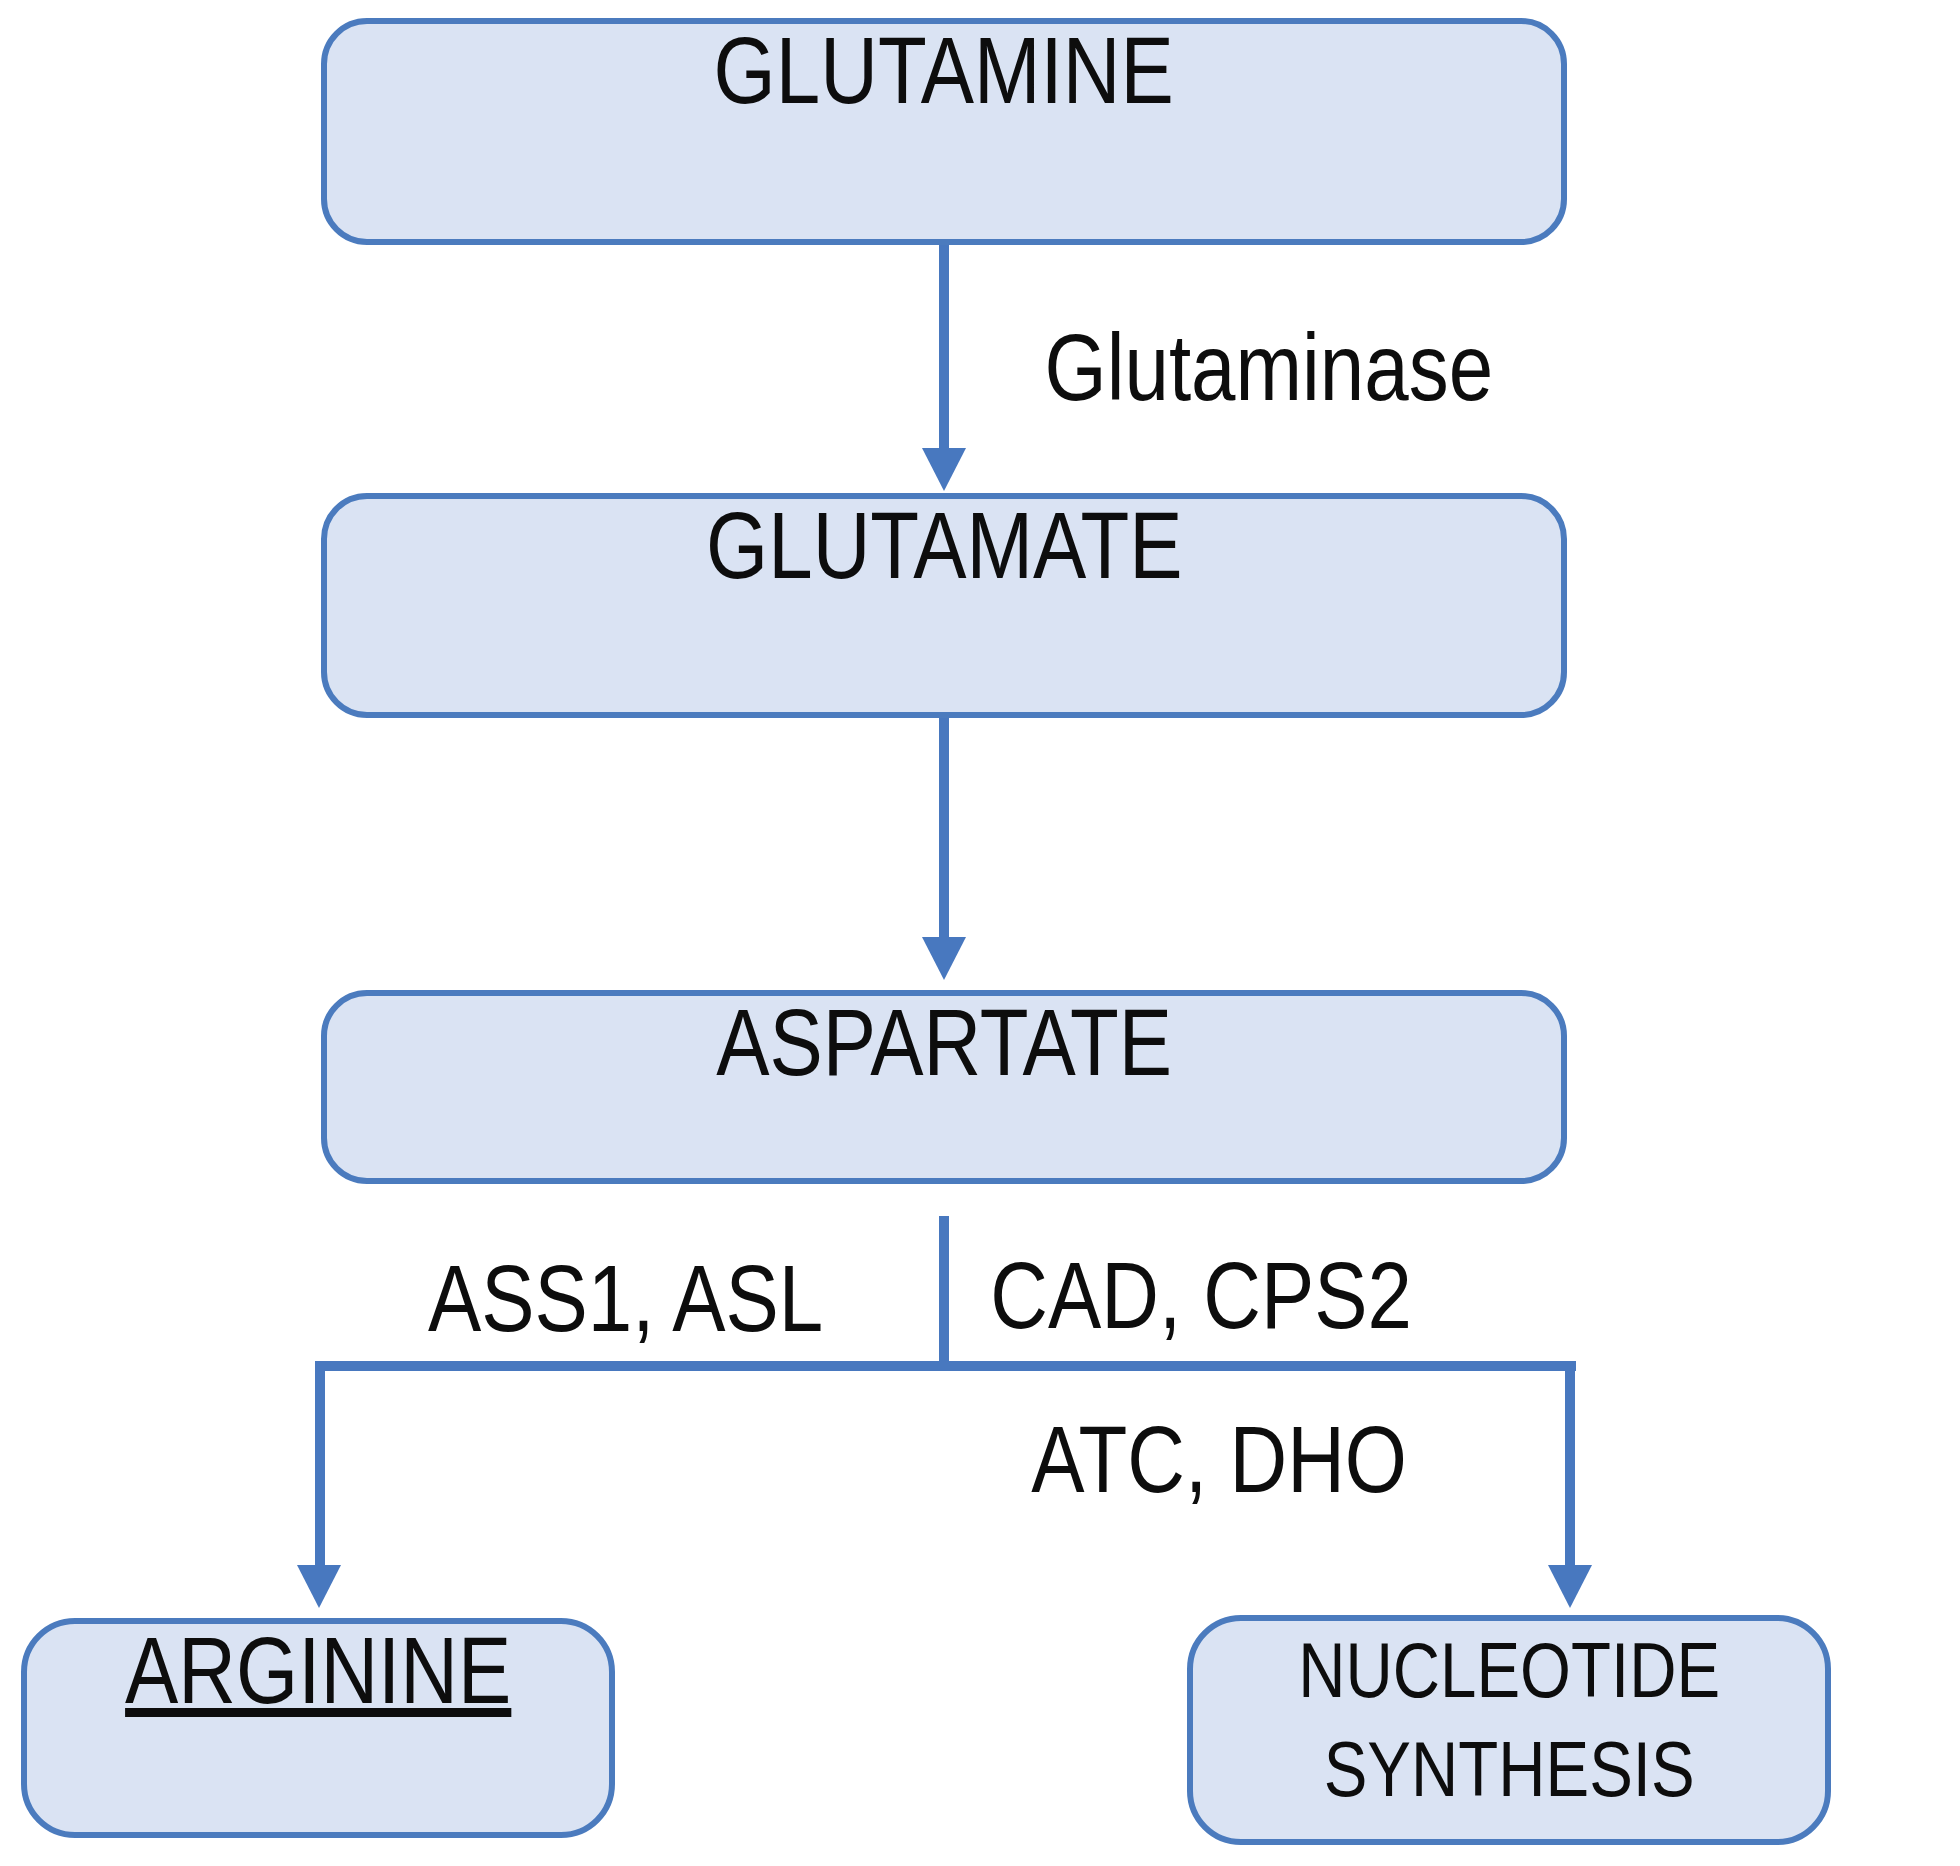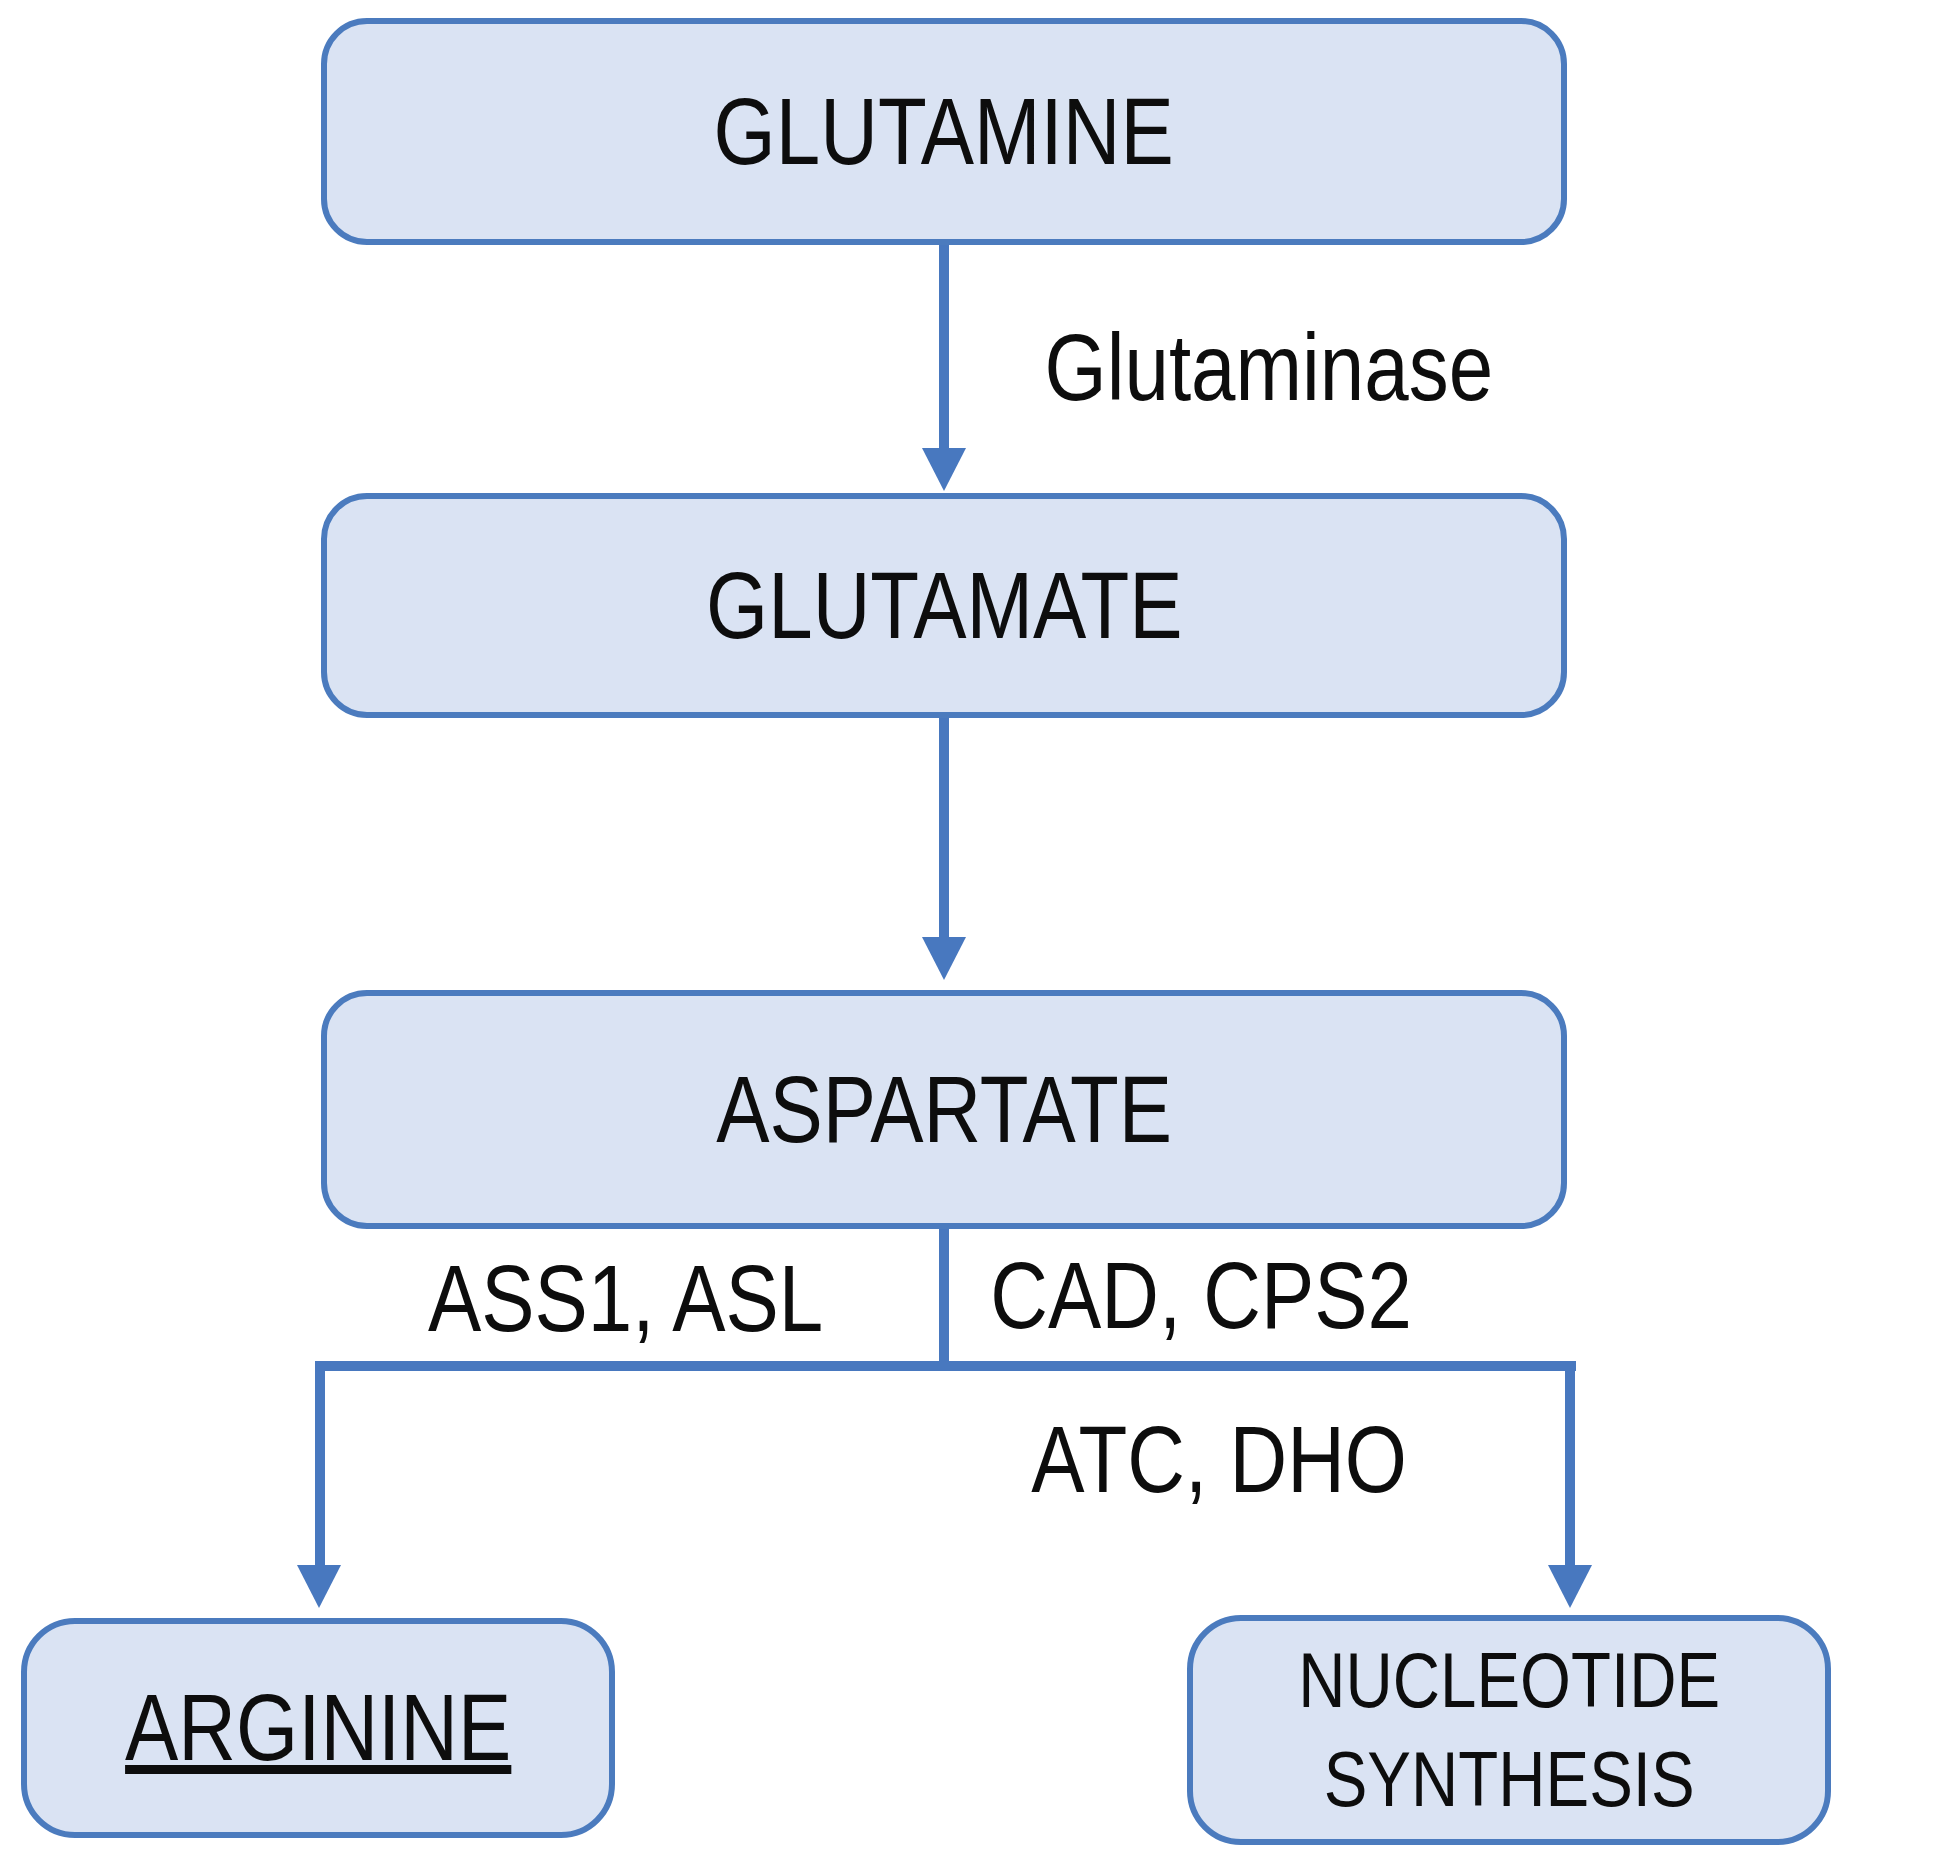--- a/index.html
+++ b/index.html
@@ -17,21 +17,21 @@
     overflow: hidden;
   }
   
   .node {
     position: absolute;
     box-sizing: border-box;
     background: var(--node-fill, #dae3f3);
     border: 6.7px solid var(--node-border, #4b7bbe);
     border-radius: 46px;
     display: flex;
-    align-items: center;
+    align-items: flex-start;
     justify-content: center;
     text-align: center;
   }
   .node.bottom { border-radius: 54px; }
   .txt {
     display: inline-block;
     transform: scaleX(0.85);
     transform-origin: 50% 50%;
     white-space: nowrap;
     font-size: 94px;
@@ -99,21 +99,21 @@
   <div class="arrowhead" style="left:1548px; top:1565px;"></div>
 
   <div class="node" style="left:321px; top:18.4px; width:1246px; height:227px;">
     <span class="txt">GLUTAMINE</span>
   </div>
 
   <div class="node" style="left:321px; top:493px; width:1246px; height:225px;">
     <span class="txt">GLUTAMATE</span>
   </div>
 
-  <div class="node" style="left:321px; top:990px; width:1246px; height:239px;">
+  <div class="node" style="left:321px; top:990px; width:1246px; height:194px;">
     <span class="txt">ASPARTATE</span>
   </div>
 
   <div class="node bottom" style="left:21px; top:1618px; width:594px; height:220px;text-decoration:underline;">
     <span class="txt">ARGININE</span>
   </div>
 
   <div class="node bottom" style="left:1187px; top:1615px; width:644px; height:230px;">
     <span class="txt small">
       <span class="line">NUCLEOTIDE</span>

